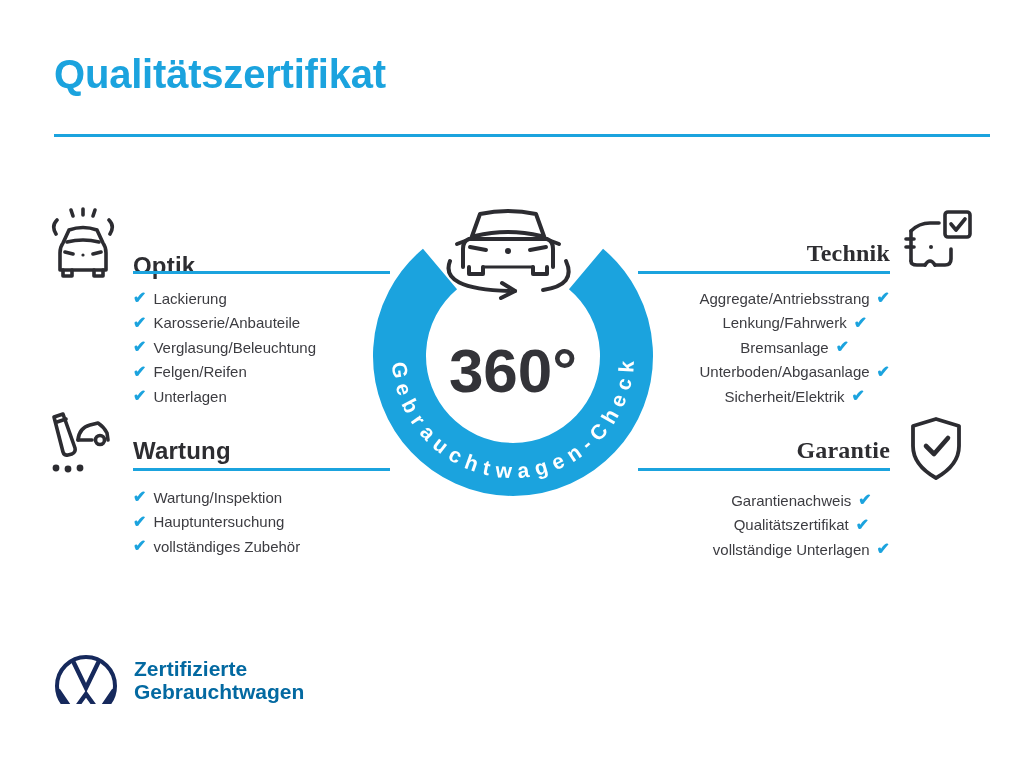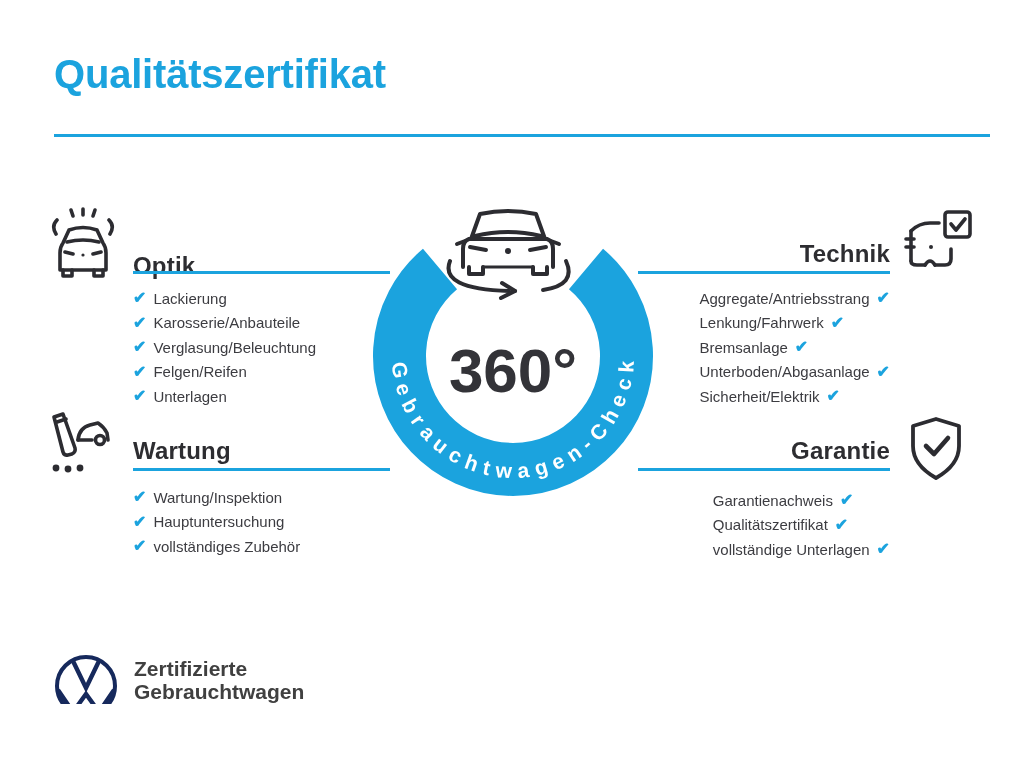--- a/index.html
+++ b/index.html
@@ -14,38 +14,38 @@
     color:#1ba3de;
   }
   .top-rule {
     position:absolute; left:54px; top:134px; width:936px; height:3px;
     background:#1ba3de;
   }
   .sec-head {
     position:absolute; font-size:24px; font-weight:bold; color:#2d2d31;
     letter-spacing:0.2px; white-space:nowrap;
   }
-  .sec-head.right { text-align:right; }
+  .sec-head.right { text-align:right;font-family:Liberation Serif, serif; }
   .sec-line { position:absolute; height:3px; background:#1ba3de; }
   .checklist {
     position:absolute; list-style:none; margin:0; padding:0;
     font-size:15px; color:#3c3c41;
   }
   .checklist li {
     height:24.5px; display:flex; align-items:center; gap:7px;
     white-space:nowrap;
   }
-  .checklist.rightcol li { justify-content:flex-start; }
+  .checklist.rightcol li { justify-content:center; }
   .check {
     color:#1ba3de; font-weight:bold; font-size:16px; line-height:1;
   }
   .icon { position:absolute; }
   .footer-text {
     position:absolute; left:134px; top:657px;
-    font-size:21px; font-weight:bold; color:#404040; line-height:23px;
+    font-size:21px; font-weight:bold; color:#0369a1; line-height:23px;
     white-space:nowrap;
   }
 </style>
 </head>
 <body>
 
 <div class="stage">
 
   <div class="page-title">Qualitätszertifikat</div>
   <div class="top-rule"></div>

